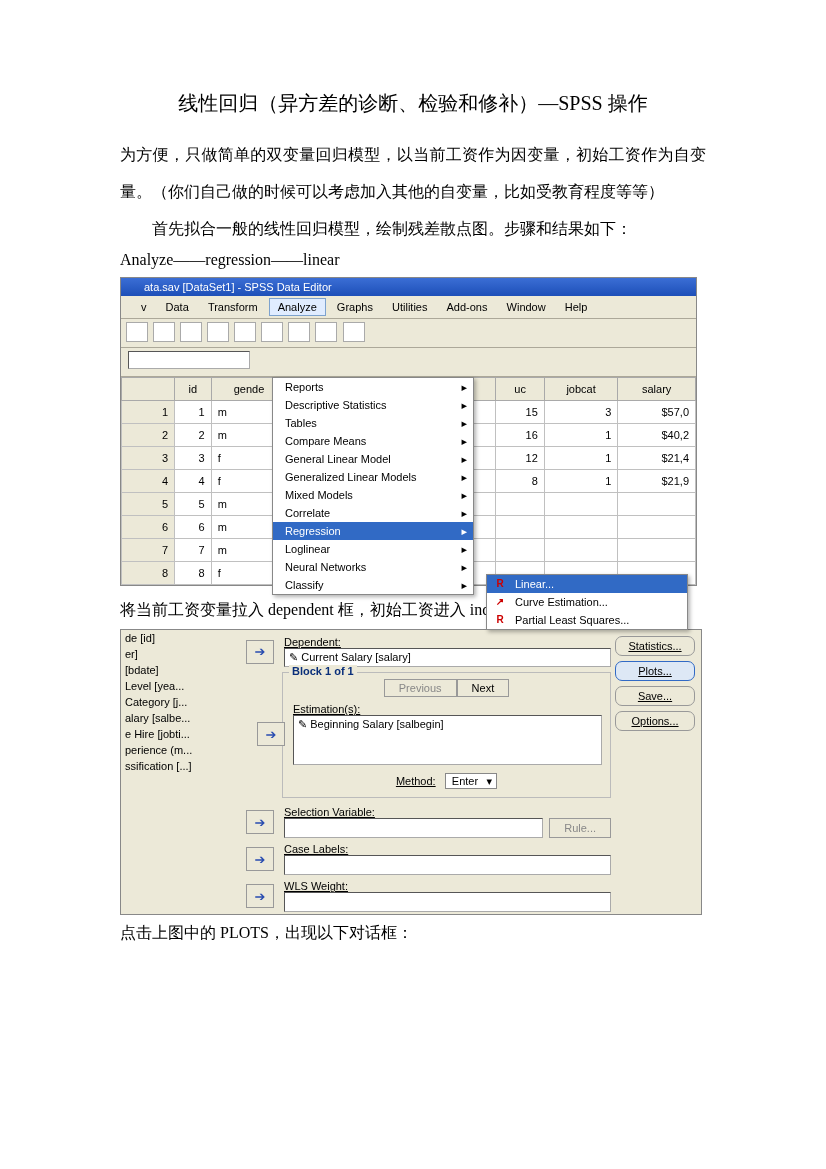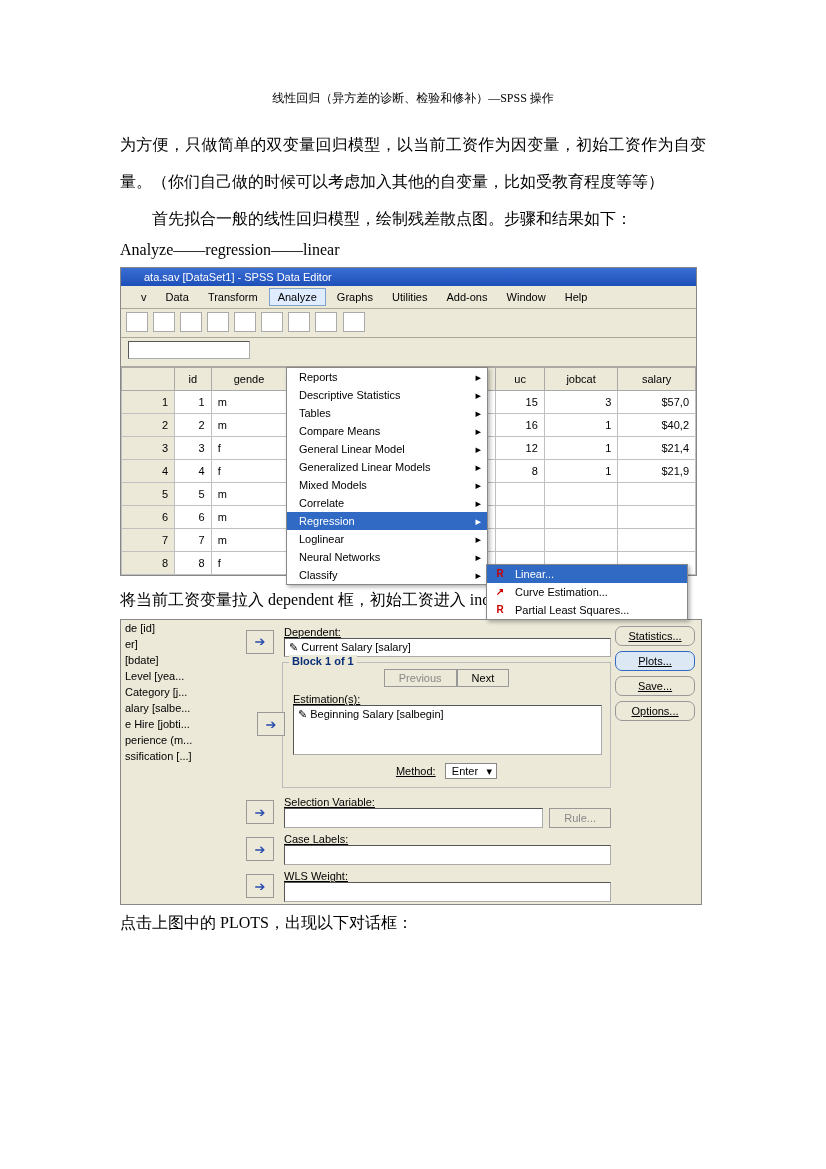--- a/index.html
+++ b/index.html
@@ -1,36 +1,36 @@
 <!DOCTYPE html>
 <html><head>
 <meta charset="utf-8">
 <style>
 body{margin:0;background:#fff;font-family:"SimSun","Times New Roman",serif;color:#000}
 .page{width:826px;height:1169px;margin:0 auto;position:relative;padding:90px 120px 0 120px;box-sizing:border-box}
-.title{text-align:center;font-size:12px;margin-bottom:20px}
+.title{text-align:center;font-size:20px;margin-bottom:20px}
 .para{font-size:16px;line-height:2.3;text-align:justify}
 .pathline{font-size:16px;font-family:"Times New Roman",serif;margin:4px 0 8px 0}
 .indent{text-indent:2em}
 
 .shot1{width:575px;border:1px solid #888;margin-bottom:6px;background:#e8e8e8;font-family:"Tahoma",Arial,sans-serif;font-size:11px}
 .titlebar{background:linear-gradient(#3b6ed5,#1d4fb8);color:#fff;padding:3px 23px;font-size:11px}
 .menubar{background:#ece9d8;border-bottom:1px solid #aca899;padding:2px 12px}
 .menubar span{display:inline-block;padding:2px 8px}
 .menubar .open{background:#e0ecff;border:1px solid #7da2ce}
 .toolbar{background:#ece9d8;border-bottom:1px solid #aca899;padding:3px 5px;height:22px}
 .toolbar .tbtn{display:inline-block;width:20px;height:18px;background:#fff;border:1px solid #aaa;margin-right:2px;vertical-align:middle}
 .search{display:inline-block;width:120px;height:16px;background:#fff;border:1px inset #aaa;margin-left:2px;vertical-align:middle}
 .editor{position:relative;background:#fff}
 .grid{width:100%;border-collapse:collapse}
 .grid th{background:#ece9d8;border:1px solid #a9a9a9;font-weight:normal;padding:2px 4px;height:18px;text-align:center}
 .grid td{border:1px solid #c0c0c0;padding:2px 6px;height:18px;text-align:right;background:#fff}
 .grid td.rh{background:#ece9d8;text-align:right;width:40px}
 .grid td.l{text-align:left}
-.dropdown{position:absolute;left:165px;top:0;width:200px;background:#fff;border:1px solid #888;box-shadow:2px 2px 4px rgba(0,0,0,.3)}
+.dropdown{position:absolute;left:151px;top:0;width:200px;background:#fff;border:1px solid #888;box-shadow:2px 2px 4px rgba(0,0,0,.3)}
 .dropdown .mi{padding:3px 18px 3px 12px;position:relative}
 .dropdown .mi.sel{background:#316ac5;color:#fff}
 .dropdown .arrow{position:absolute;right:6px;top:3px}
 .submenu{position:absolute;left:365px;top:197px;width:200px;background:#fff;border:1px solid #888;box-shadow:2px 2px 4px rgba(0,0,0,.3)}
 .submenu .mi{padding:3px 8px 3px 28px;position:relative}
 .submenu .mi.sel{background:#316ac5;color:#fff}
 .submenu .ico{position:absolute;left:6px;top:3px;width:14px;text-align:center;color:#c00;font-weight:bold;font-size:10px}
 
 .shot2{width:580px;background:#ece9d8;border:1px solid #888;font-family:"Tahoma",Arial,sans-serif;font-size:11px;display:flex}
 .varlist{width:115px;overflow:hidden}

